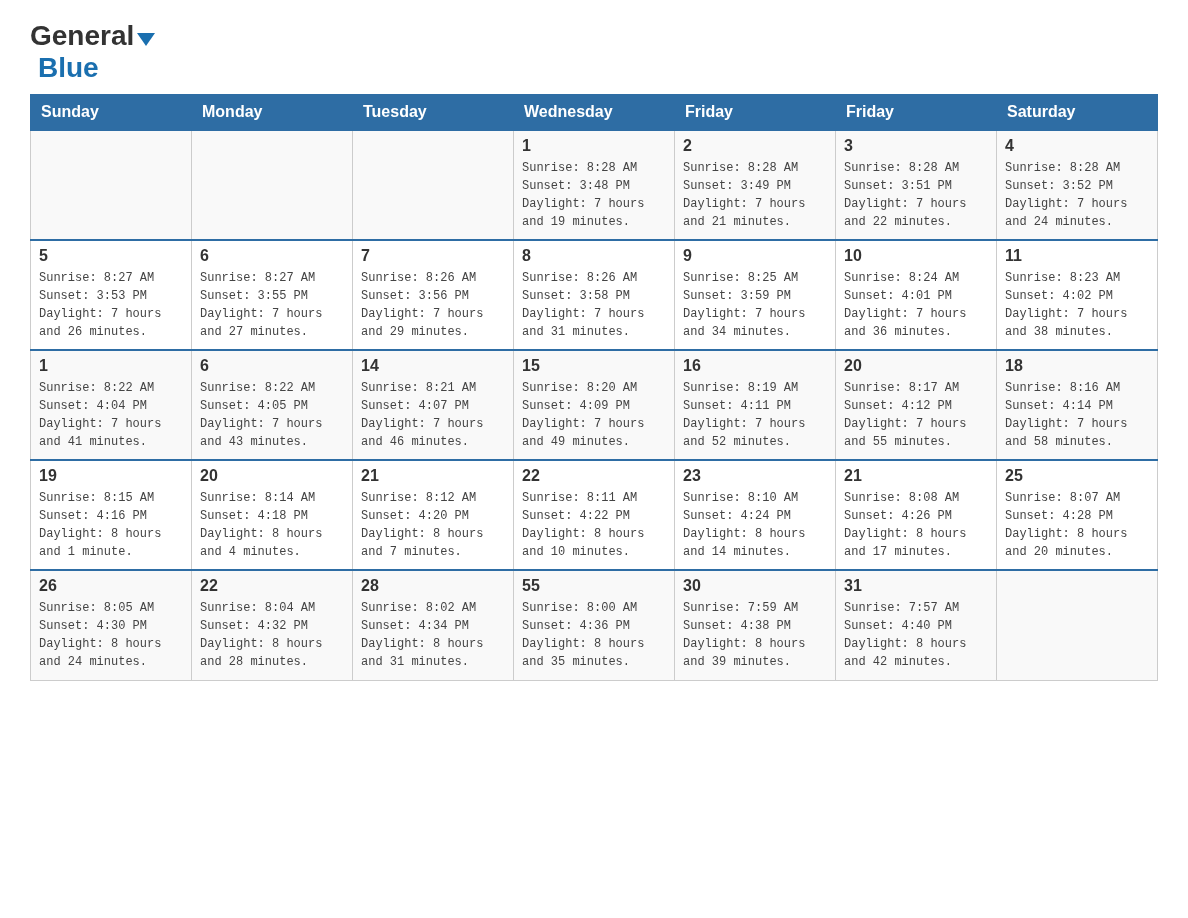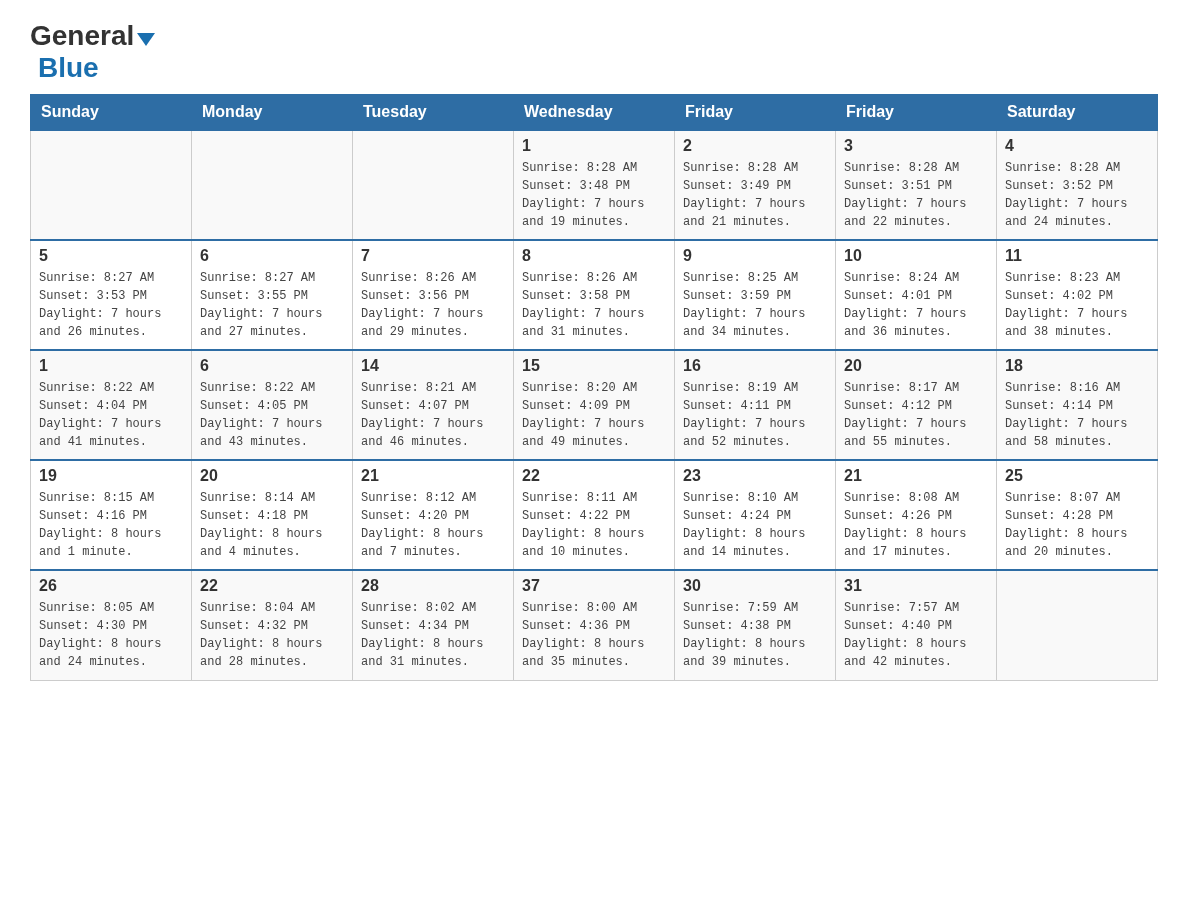--- a/index.html
+++ b/index.html
@@ -235,21 +235,21 @@
         </td>
         <td>
           <span class="day-number">22</span>
           <div class="day-info">Sunrise: 8:04 AM<br>Sunset: 4:32 PM<br>Daylight: 8 hours<br>and 28 minutes.</div>
         </td>
         <td>
           <span class="day-number">28</span>
           <div class="day-info">Sunrise: 8:02 AM<br>Sunset: 4:34 PM<br>Daylight: 8 hours<br>and 31 minutes.</div>
         </td>
         <td>
-          <span class="day-number">37</span>
+          <span class="day-number">55</span>
           <div class="day-info">Sunrise: 8:00 AM<br>Sunset: 4:36 PM<br>Daylight: 8 hours<br>and 35 minutes.</div>
         </td>
         <td>
           <span class="day-number">30</span>
           <div class="day-info">Sunrise: 7:59 AM<br>Sunset: 4:38 PM<br>Daylight: 8 hours<br>and 39 minutes.</div>
         </td>
         <td>
           <span class="day-number">31</span>
           <div class="day-info">Sunrise: 7:57 AM<br>Sunset: 4:40 PM<br>Daylight: 8 hours<br>and 42 minutes.</div>
         </td>

